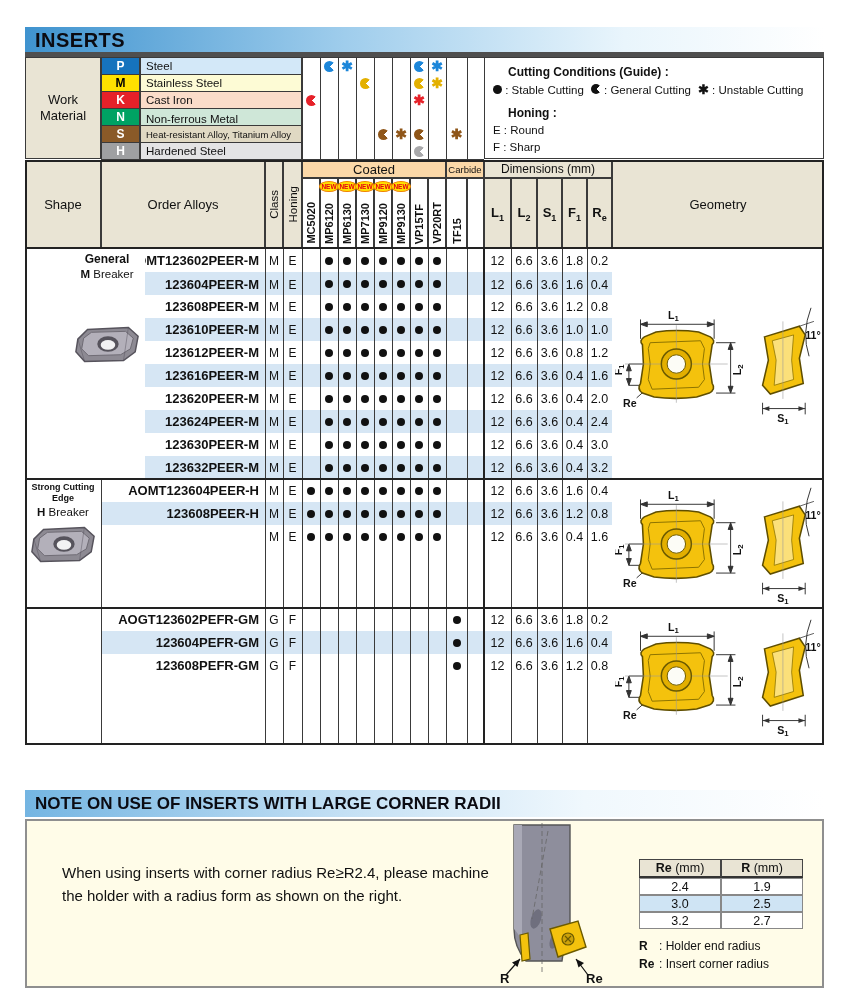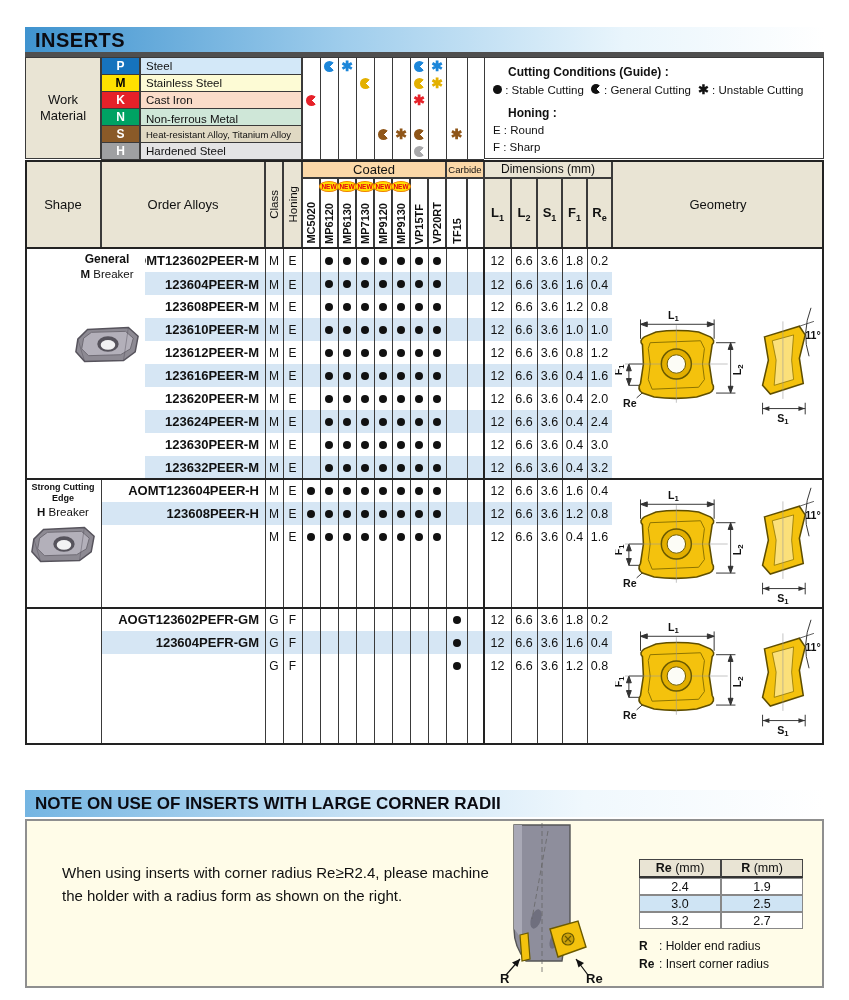--- a/index.html
+++ b/index.html
@@ -651,20 +651,23 @@
             <div class="abs" style="left: 240px; top: 0px; width: 18px; height: 100%; display: flex; align-items: center; justify-content: center; font-size: 12px;">G</div>
             <div class="abs" style="left: 258px; top: 0px; width: 19px; height: 100%; display: flex; align-items: center; justify-content: center; font-size: 12px;">F</div>
             <div class="dot abs" style="left: 427.5px; top: 7.5px; width: 8px; height: 8px;"></div>
             <div class="abs" style="left: 459px; top: 0px; width: 27px; height: 100%; display: flex; align-items: center; justify-content: center; font-size: 12.5px;">12</div>
             <div class="abs" style="left: 486px; top: 0px; width: 26px; height: 100%; display: flex; align-items: center; justify-content: center; font-size: 12.5px;">6.6</div>
             <div class="abs" style="left: 512px; top: 0px; width: 25px; height: 100%; display: flex; align-items: center; justify-content: center; font-size: 12.5px;">3.6</div>
             <div class="abs" style="left: 537px; top: 0px; width: 25px; height: 100%; display: flex; align-items: center; justify-content: center; font-size: 12.5px;">1.6</div>
             <div class="abs" style="left: 562px; top: 0px; width: 25px; height: 100%; display: flex; align-items: center; justify-content: center; font-size: 12.5px;">0.4</div>
           </div>
           <div class="abs" style="left: 0px; top: 46px; width: 799px; height: 23px;">
+            <div class="abs" style="left: 76px; top: 0px; width: 164px; height: 100%; display: flex; align-items: center; justify-content: flex-end; padding-right: 6px;">
+              <span class="order-txt">123608PEFR-GM</span>
+            </div>
             <div class="abs" style="left: 240px; top: 0px; width: 18px; height: 100%; display: flex; align-items: center; justify-content: center; font-size: 12px;">G</div>
             <div class="abs" style="left: 258px; top: 0px; width: 19px; height: 100%; display: flex; align-items: center; justify-content: center; font-size: 12px;">F</div>
             <div class="dot abs" style="left: 427.5px; top: 7.5px; width: 8px; height: 8px;"></div>
             <div class="abs" style="left: 459px; top: 0px; width: 27px; height: 100%; display: flex; align-items: center; justify-content: center; font-size: 12.5px;">12</div>
             <div class="abs" style="left: 486px; top: 0px; width: 26px; height: 100%; display: flex; align-items: center; justify-content: center; font-size: 12.5px;">6.6</div>
             <div class="abs" style="left: 512px; top: 0px; width: 25px; height: 100%; display: flex; align-items: center; justify-content: center; font-size: 12.5px;">3.6</div>
             <div class="abs" style="left: 537px; top: 0px; width: 25px; height: 100%; display: flex; align-items: center; justify-content: center; font-size: 12.5px;">1.2</div>
             <div class="abs" style="left: 562px; top: 0px; width: 25px; height: 100%; display: flex; align-items: center; justify-content: center; font-size: 12.5px;">0.8</div>
           </div>
           <div class="vline" style="left: 76px; top: 0px; height: 136px;"></div>

